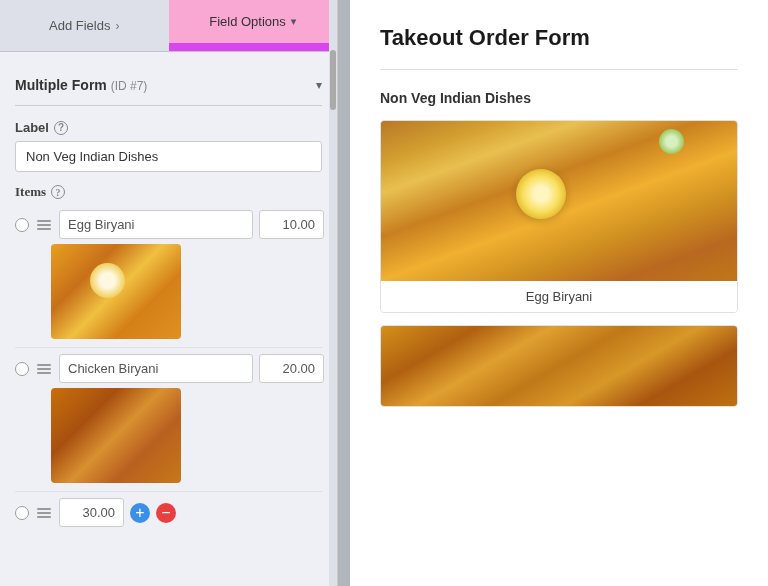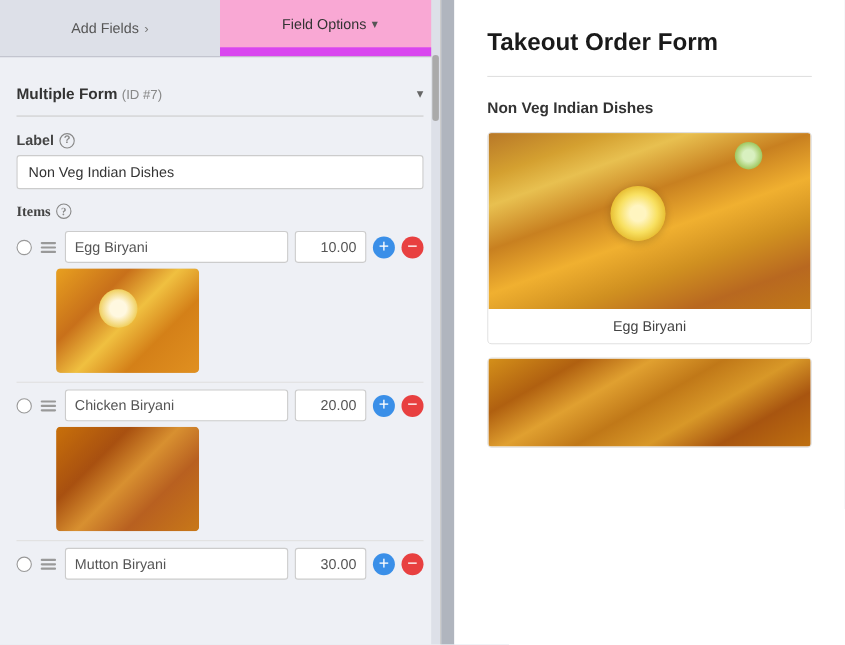--- a/index.html
+++ b/index.html
@@ -8,21 +8,21 @@
       font-size: 13px;
       background: #e8eaf0;
       display: flex;
       width: 768px;
       height: 586px;
       overflow: hidden;
     }
 
     
     .left-panel {
-      width: 401px;
+      width: 338px;
       background: #eef0f5;
       display: flex;
       flex-direction: column;
       border-right: 1px solid #ccc;
       position: relative;
     }
 
     .tabs {
       display: flex;
       background: #dde0e8;
@@ -483,21 +483,20 @@
       <div class="item-separator"></div>
 
       <div class="item-entry">
         <div class="item-controls">
           <div class="radio-btn"></div>
           <div class="drag-handle">
             <div class="drag-line"></div>
             <div class="drag-line"></div>
             <div class="drag-line"></div>
           </div>
-          <input class="item-name-input" type="text" value="Mutton Biryani" style="">
           <input class="price-input" type="text" value="30.00" style="">
           <button class="add-btn">+</button>
           <button class="remove-btn">−</button>
         </div>
       </div>
 
     </div>
   </div>
 </div>
 

